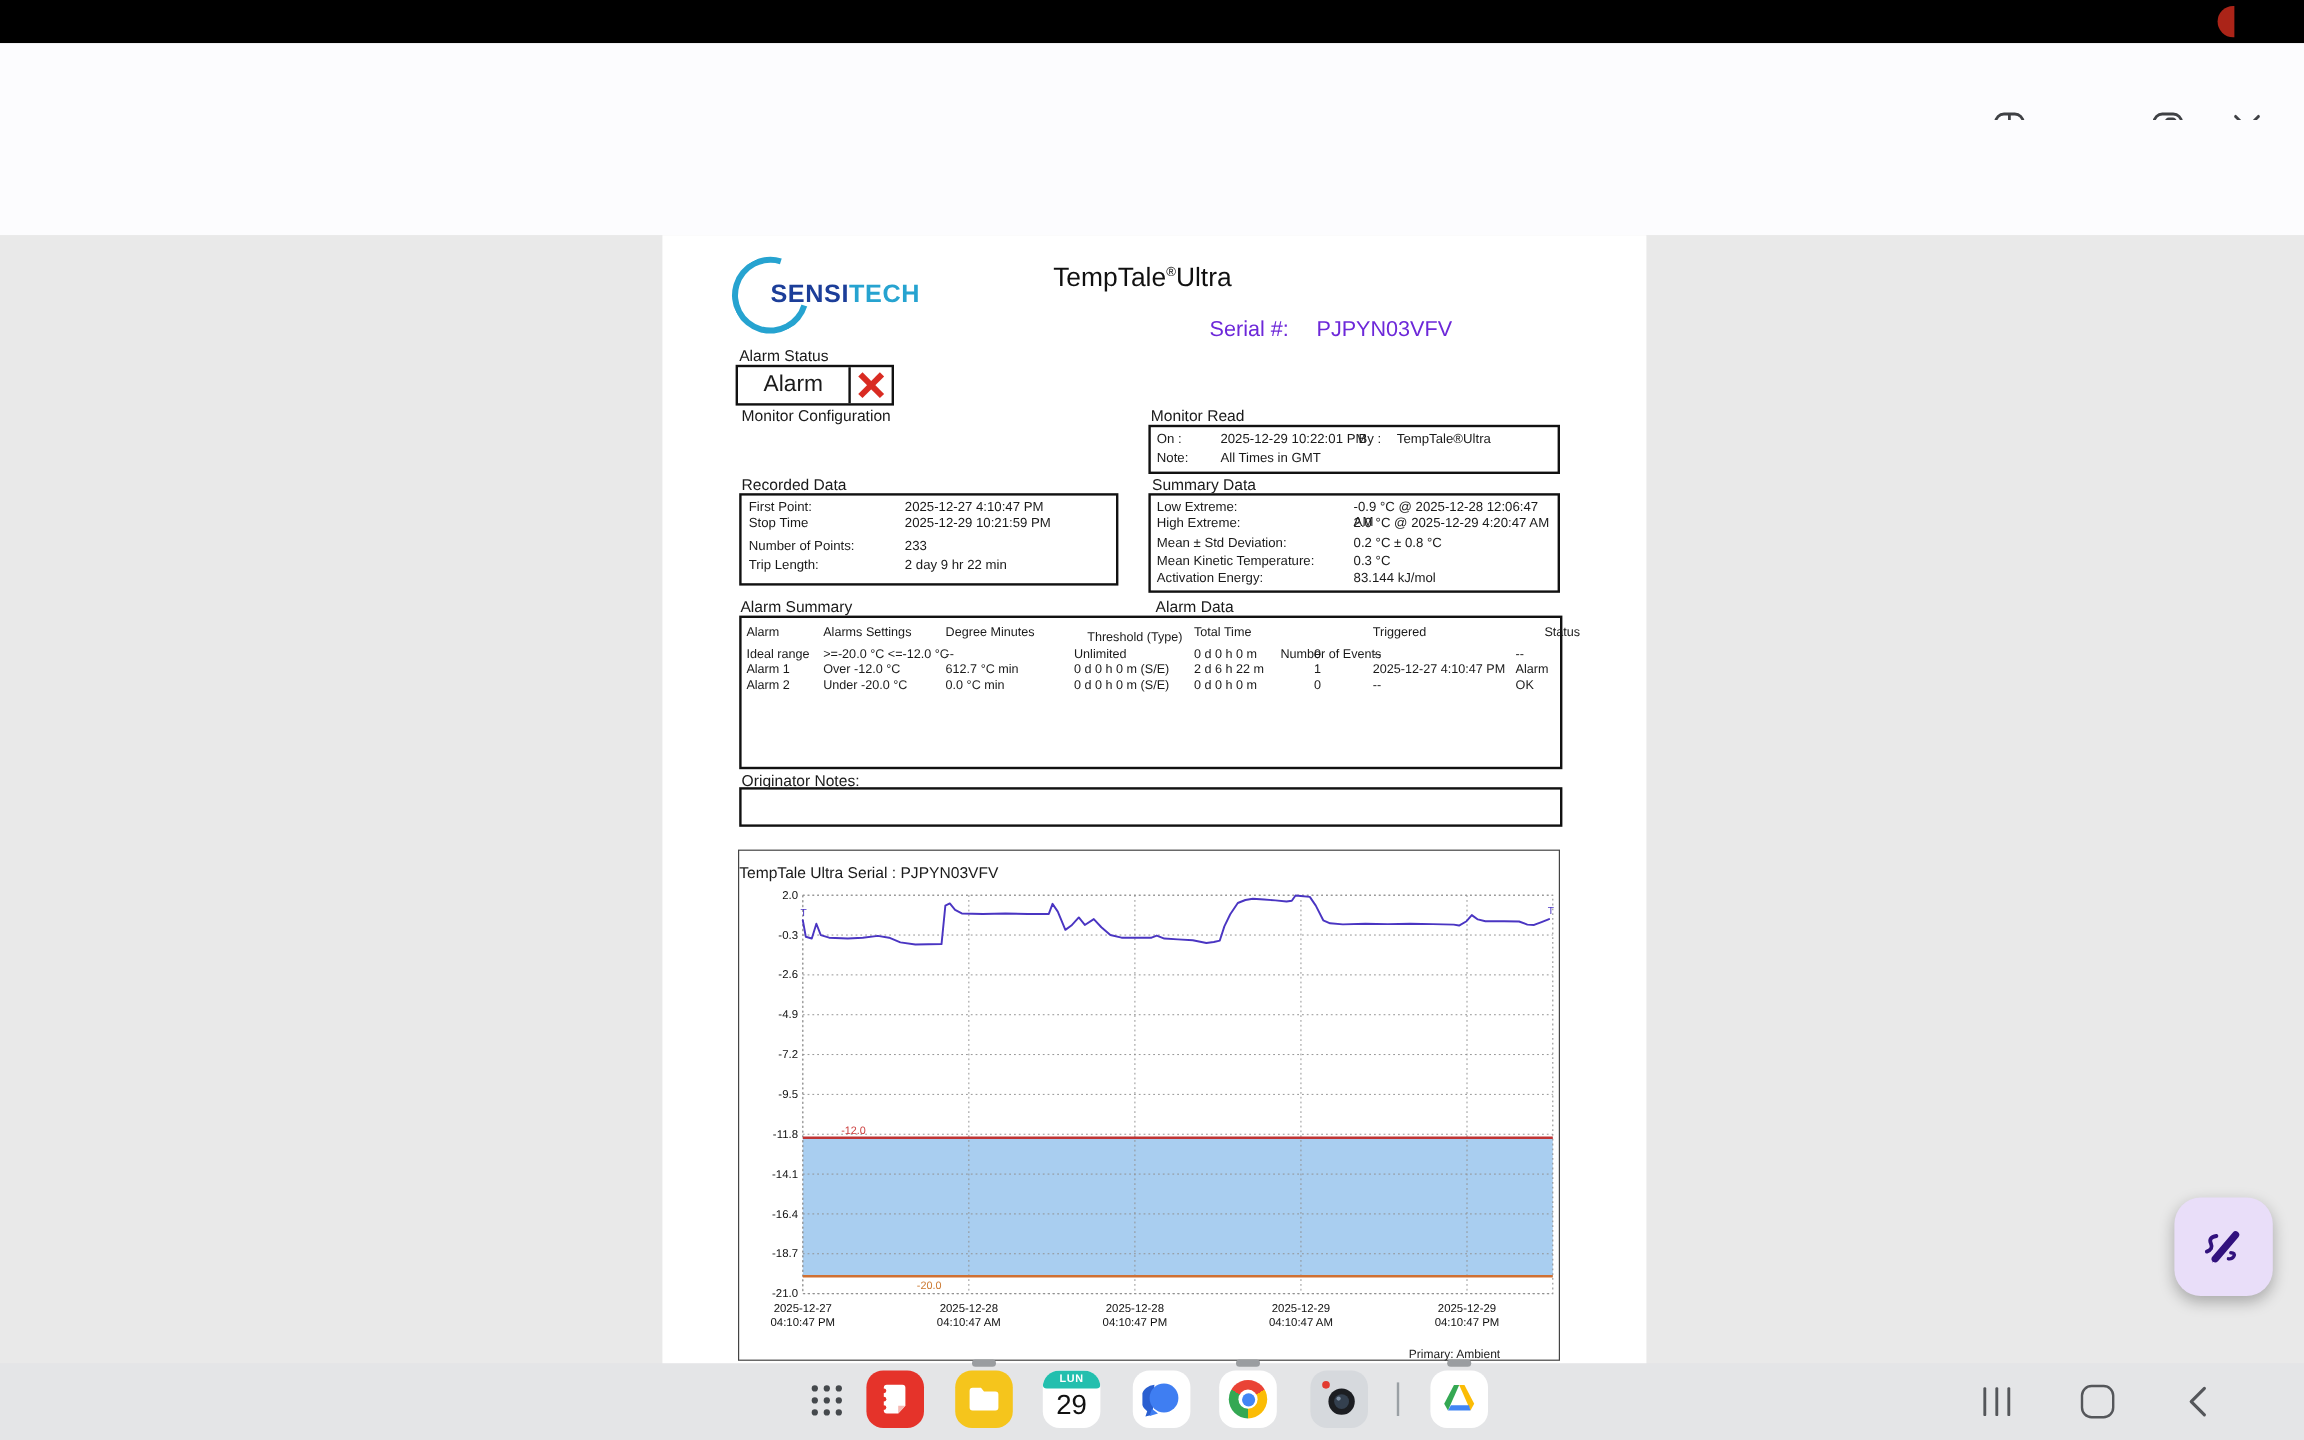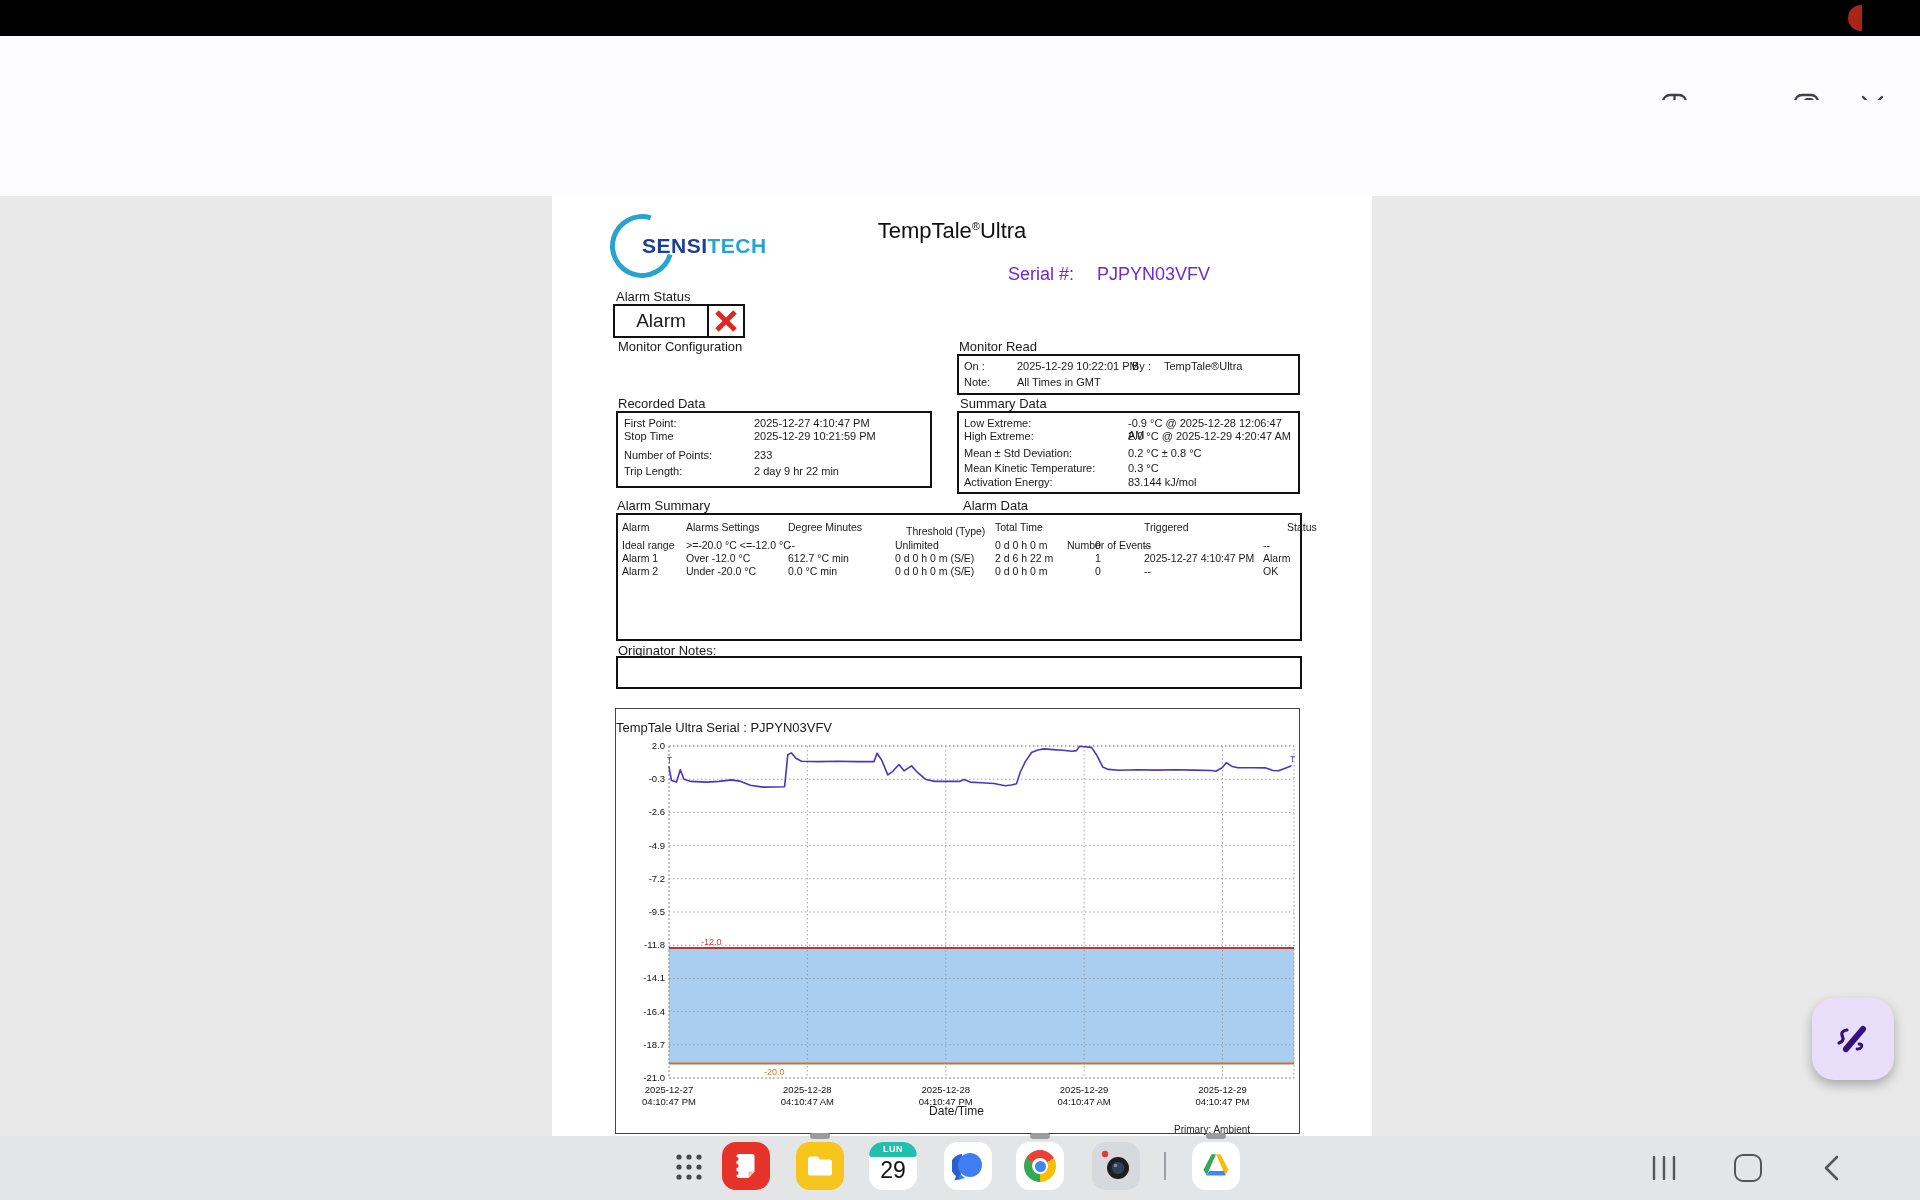--- a/index.html
+++ b/index.html
@@ -254,21 +254,20 @@
             <line x1="53" y1="239.08695652173913" x2="678" y2="239.08695652173913" stroke="#bf3434" stroke-width="2"></line>
             <line x1="53" y1="354.5652173913044" x2="678" y2="354.5652173913044" stroke="#cf7033" stroke-width="2"></line>
             <text x="85" y="236.08695652173913" font-size="9" fill="#cc4040">-12.0</text>
             <text x="148" y="365.5652173913044" font-size="9" fill="#cc7a33">-20.0</text>
             <polyline points="53.0,57.9 55.5,71.6 60.5,73.1 64.3,60.8 68.0,70.2 74.9,72.4 90.5,73.1 103.0,72.4 115.5,70.9 124.9,72.4 134.3,76.3 146.8,78.1 168.6,77.7 171.8,45.7 175.5,43.9 179.9,49.3 185.5,52.2 203.0,52.6 221.8,52.2 240.5,52.6 258.0,52.6 261.1,44.2 265.5,50.7 271.8,65.9 276.8,62.3 283.0,55.5 288.0,61.8 295.5,56.9 301.8,63.7 309.3,70.2 318.6,72.4 343.6,72.4 348.0,70.6 354.3,73.1 365.5,73.8 378.0,74.5 389.3,76.8 395.5,76.0 400.5,74.8 404.3,63.0 409.2,52.9 415.5,43.5 421.8,41.0 428.0,39.9 437.4,40.6 446.8,41.3 456.1,42.3 460.5,41.6 463.6,37.3 468.0,37.7 475.5,38.4 480.5,45.7 486.7,57.9 492.4,60.4 503.0,61.3 521.8,60.8 540.5,61.1 559.3,60.8 578.0,61.1 595.5,61.5 599.9,62.3 606.1,58.7 610.5,53.6 615.5,57.2 621.8,58.7 637.4,58.7 649.9,58.9 656.8,61.5 662.4,61.8 668.6,59.4 674.9,56.9" fill="none" stroke="#4a35c2" stroke-width="1.6" stroke-linejoin="round" stroke-linecap="round"></polyline>
             <text x="51" y="53.9304347826087" font-size="8.5" fill="#4a35c2">T</text>
             <text x="673.875" y="52.92" font-size="8.5" fill="#4a35c2">T</text>
           </svg>
 
       </div>
-      <div class="abs" style="left:63px;top:908px;width:683px;text-align:center;font-size:12px;">Date/Time</div>
       <div class="abs" style="left:622px;top:928px;font-size:10px;color:#222;">Primary: Ambient</div>
     </div>
   </div>
 
   <div class="abs fab">
     <svg width="42" height="42" viewBox="0 0 42 42">
       <path d="M15 12 q-7 1 -4.5 6.5 q2 4.5 -3.5 6.5" fill="none" stroke="#32127e" stroke-width="3.2" stroke-linecap="round"></path>
       <path d="M27 26 q4 0 2.5 3 q-1.5 2.5 -4.5 2" fill="none" stroke="#32127e" stroke-width="2.8" stroke-linecap="round"></path>
       <line x1="14" y1="31" x2="31" y2="11" stroke="#32127e" stroke-width="6" stroke-linecap="round"></line>
       <path d="M11.5 34 l1.8 -5 l3.4 2.8 z" fill="#32127e"></path>

